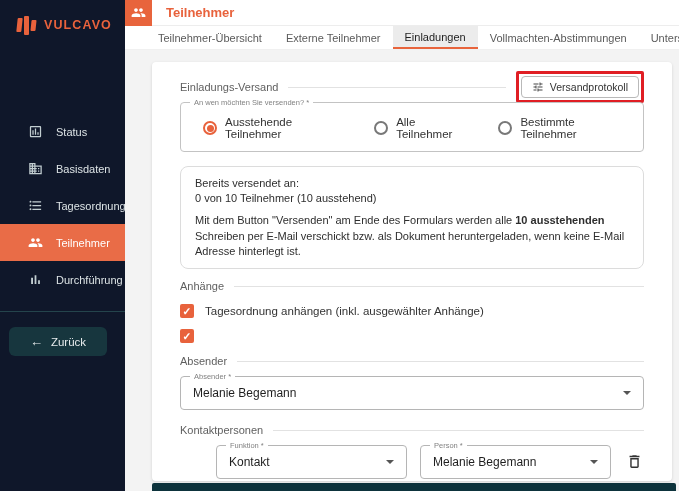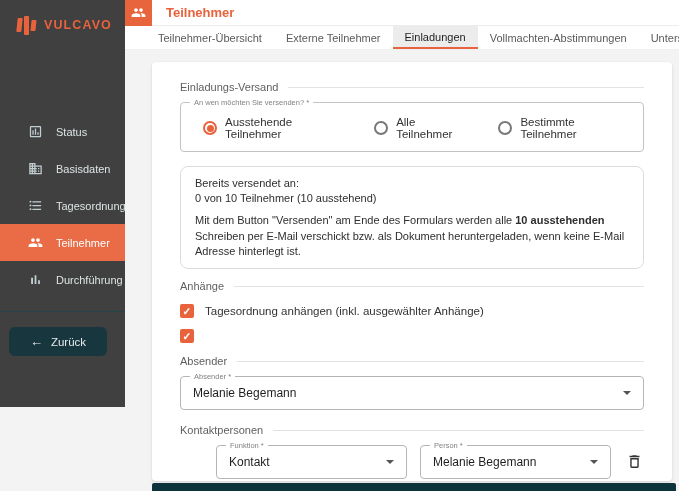--- a/index.html
+++ b/index.html
@@ -3,21 +3,21 @@
 <meta charset="utf-8">
 <style>
   * { margin:0; padding:0; box-sizing:border-box; }
   html,body { width:679px; height:491px; }
   body {
     font-family:"Liberation Sans", sans-serif;
     position:relative; overflow:hidden;
     background:#f3f3f3; color:#333;
   }
   
-  .sidebar { position:absolute; left:0; top:0; width:125px; height:407px; background:#404040; z-index:5; }
+  .sidebar { position:absolute; left:0; top:0; width:125px; height:491px; background:#0f172a; z-index:5; }
   .logo { display:flex; align-items:center; padding:15px 0 0 17px; }
   .logo-bars { display:flex; align-items:center; gap:2px; height:20px; }
   .logo-bars i { display:block; width:5px; background:#e8623c; border-radius:1px; }
   .logo-bars i.b1 { height:14px; transform:skewX(-6deg); }
   .logo-bars i.b2 { height:19px; }
   .logo-bars i.b3 { height:11px; transform:skewX(-6deg); }
   .logo-text { color:#e8623c; font-weight:bold; font-size:12.5px; letter-spacing:1.1px; margin-left:8px; }
   .nav { margin-top:78px; }
   .nav-item { display:flex; align-items:center; height:37px; padding-left:28px; color:#dde4e6; font-size:11px; cursor:pointer; }
   .nav-item .nico { width:15px; height:15px; margin-right:13px; color:#c2ced1; display:flex; align-items:center; }
@@ -152,20 +152,28 @@
     <div class="tab">Vollmachten-Abstimmungen</div>
     <div class="tab">Unterschriften</div>
   </div>
 </div>
 
 <div class="card">
 
   <div class="sec-row first">
     <span class="sec-label">Einladungs-Versand</span>
     <span class="sec-line"></span>
+    <span class="annot">
+      <button class="proto-btn">
+        <svg viewBox="0 0 24 24" fill="currentColor">
+            <path d="M3 17v2h6v-2H3zM3 5v2h10V5H3zm10 16v-2h8v-2h-8v-2h-2v6h2zM7 9v2H3v2h4v2h2V9H7zm14 4v-2H11v2h10zm-6-4h2V7h4V5h-4V3h-2v6z"></path>
+          </svg>
+        <span>Versandprotokoll</span>
+      </button>
+    </span>
   </div>
 
   <div class="field-box radio-box">
     <span class="float-label">An wen möchten Sie versenden? *</span>
     <div class="radio-row">
       <label class="radio-opt selected">
         <span class="radio-circ">
             <span class="radio-dot"></span>
           </span>
         <span>Ausstehende Teilnehmer</span>

